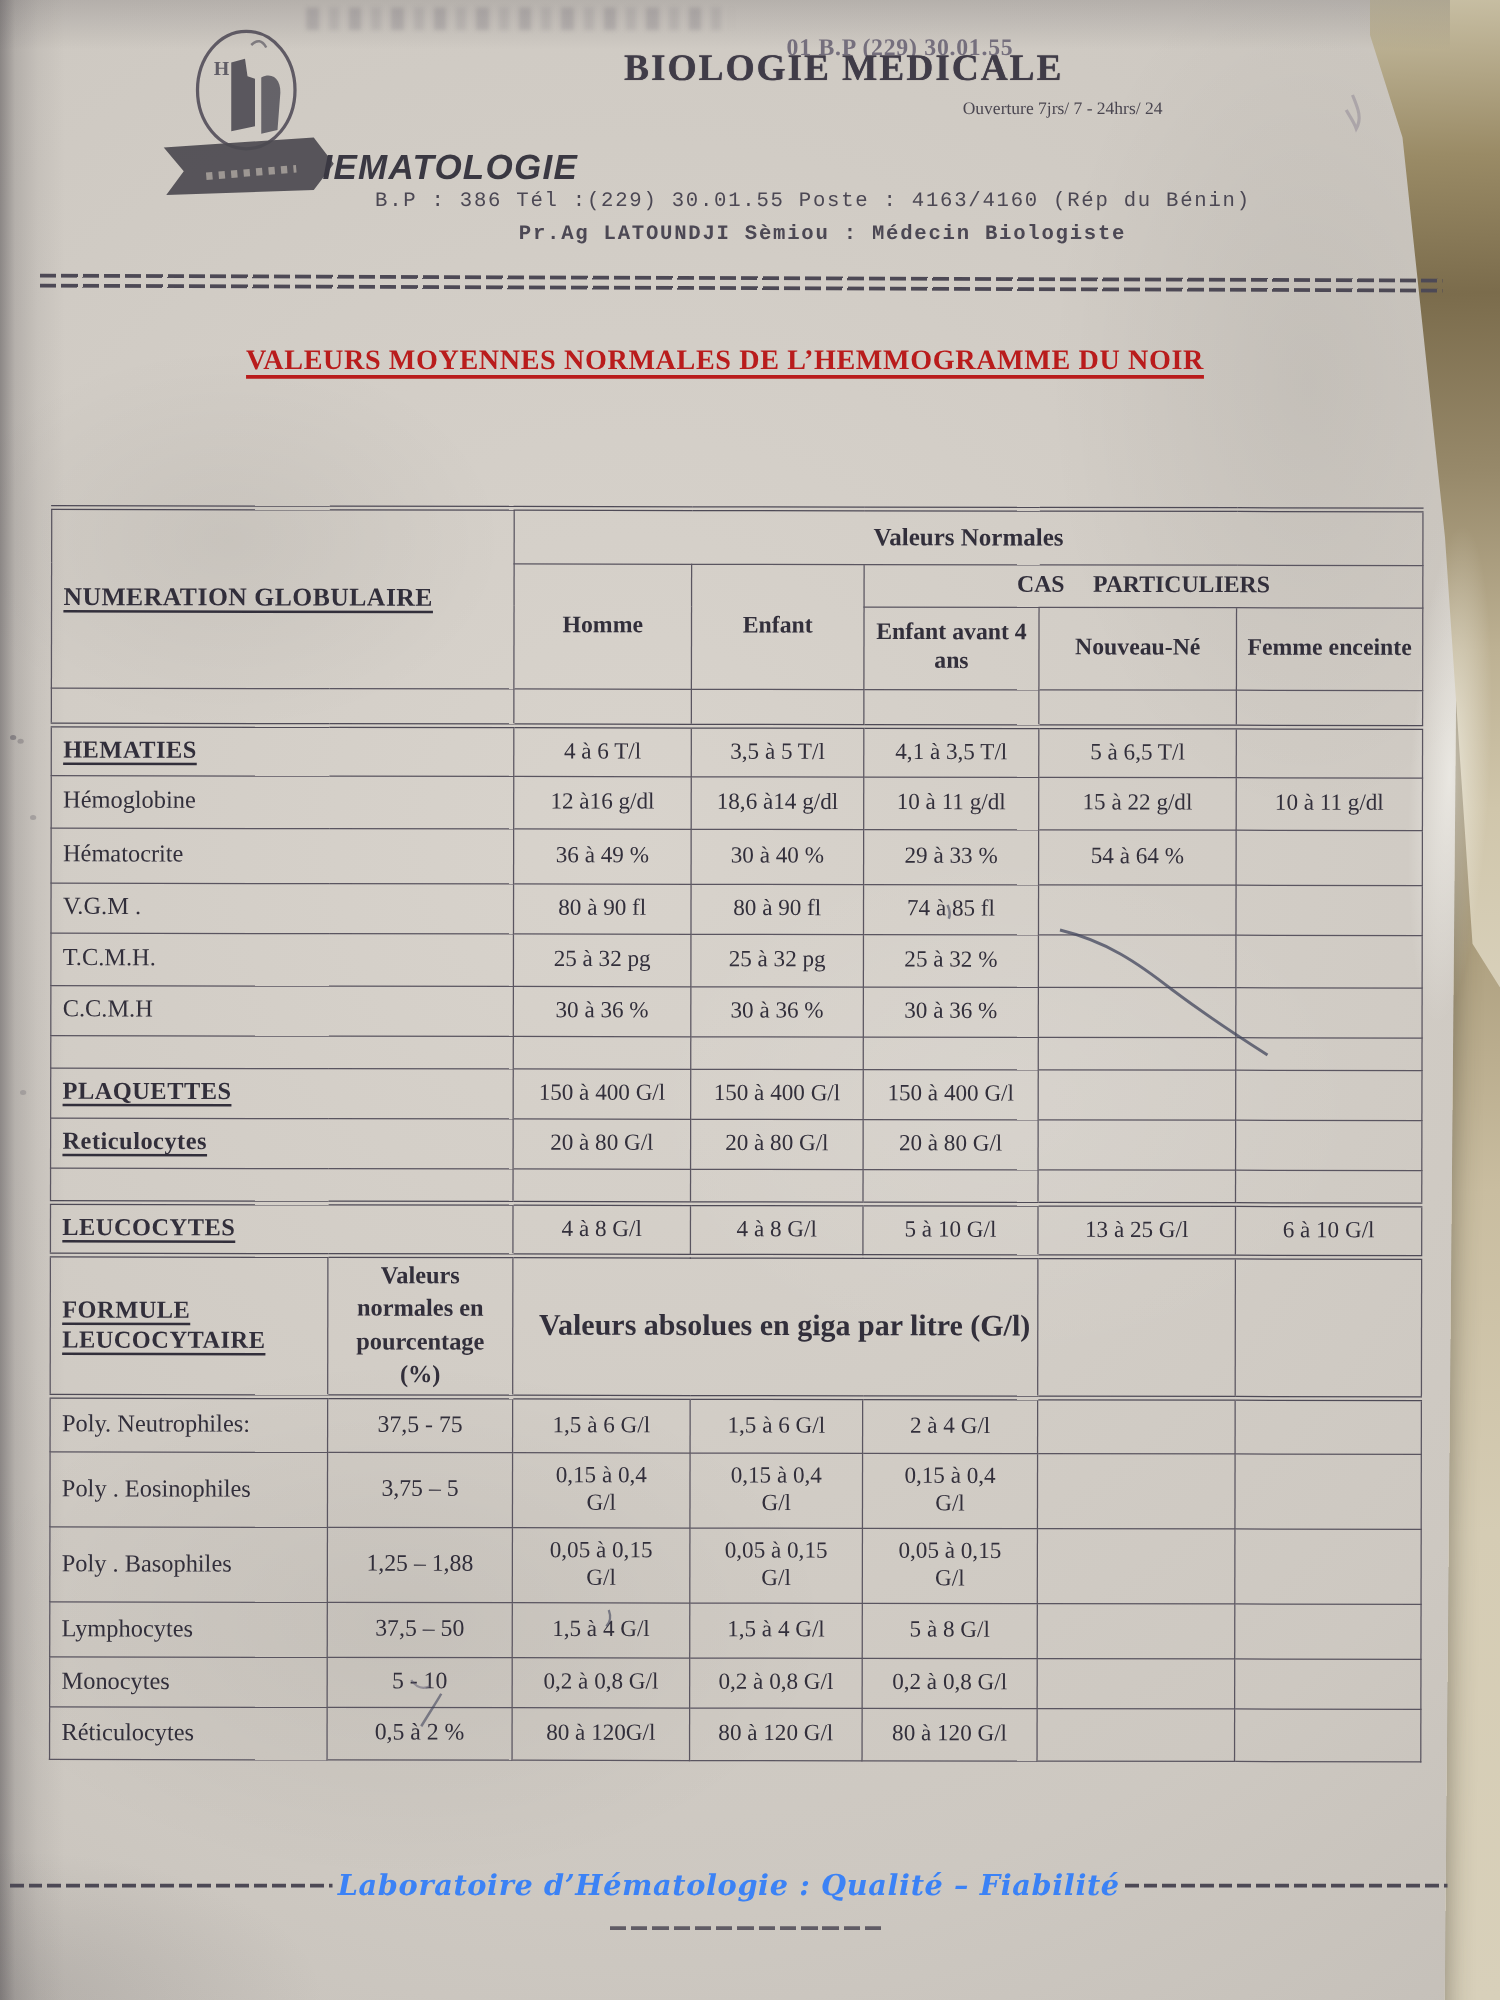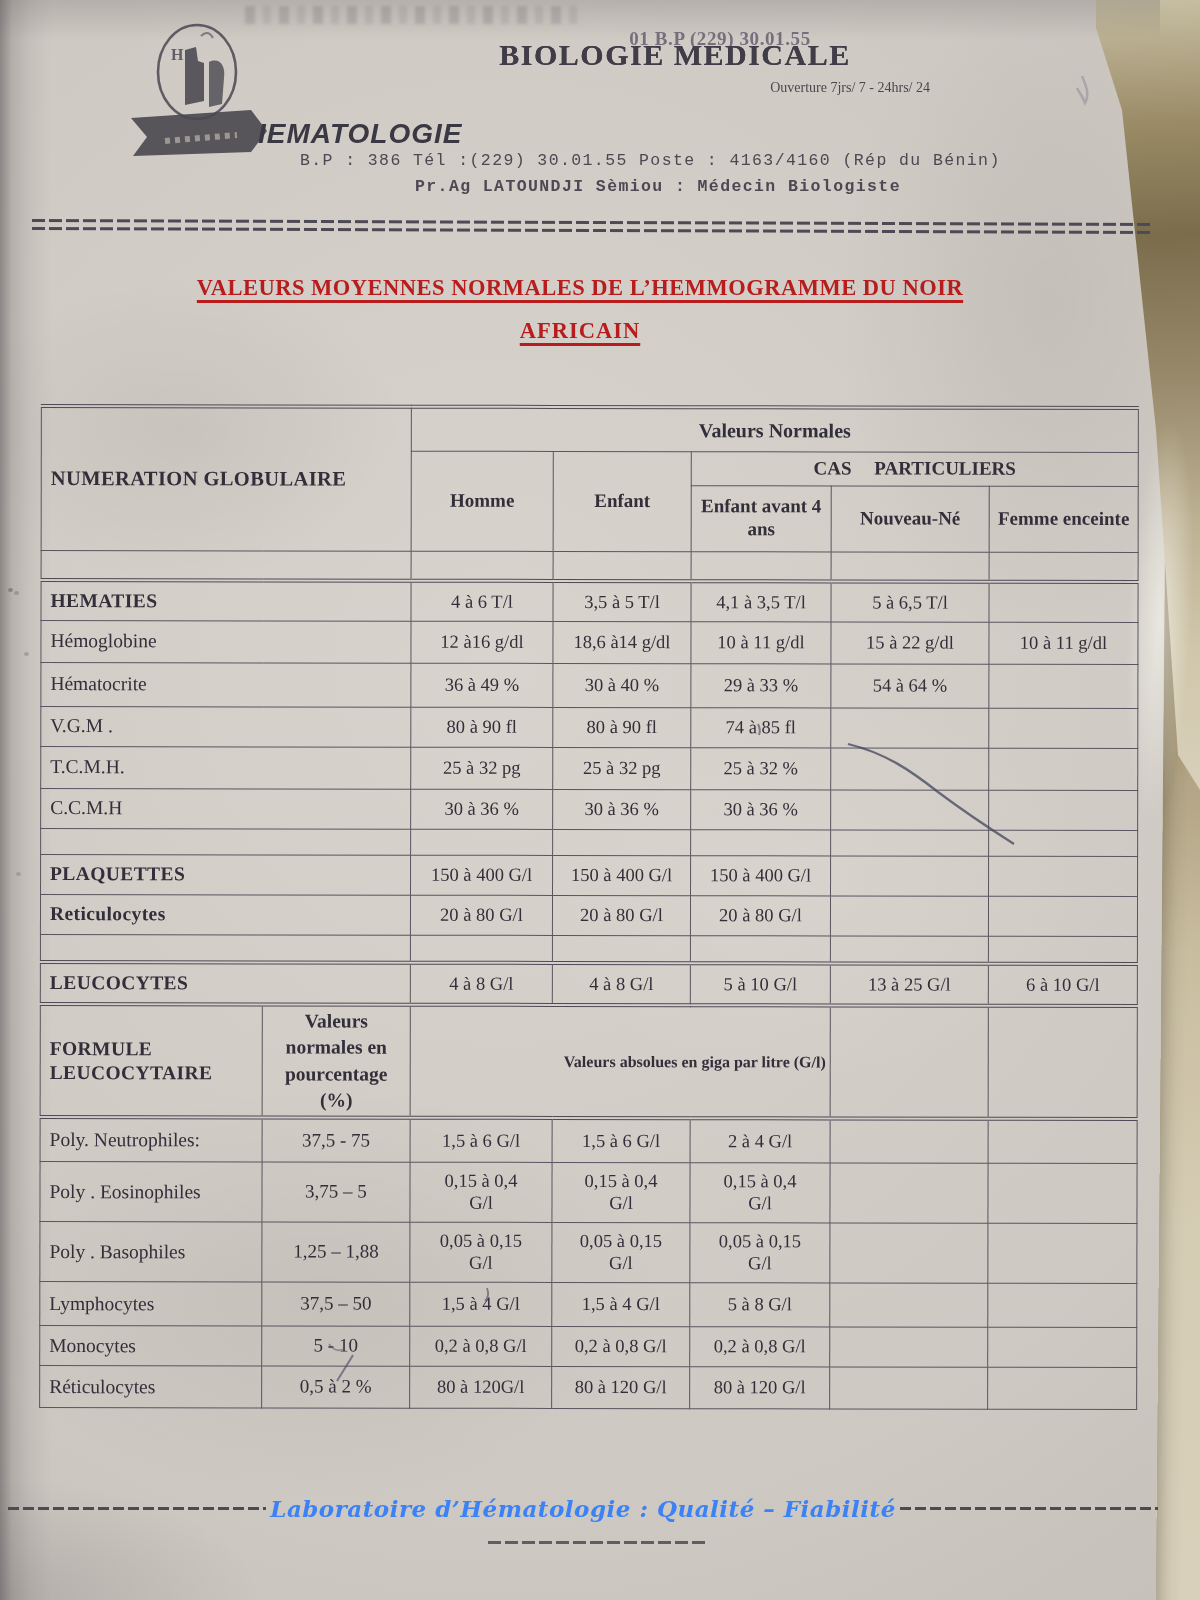--- a/index.html
+++ b/index.html
@@ -62,28 +62,28 @@
   .title-l2{margin-top:17px;font-size:22.5px;font-weight:bold;letter-spacing:1px;text-decoration:underline;
     text-underline-offset:5px;text-decoration-thickness:2.5px;}
   
   .table-wrap{position:absolute;left:40px;top:405px;transform:rotate(.1deg);}
   table{border-collapse:collapse;table-layout:fixed;width:1097px;color:#322f3b;}
   td,th{border:1.6px solid #5a5560;text-align:center;font-size:18.5px;font-weight:normal;
     padding:2px 4px;overflow:hidden;line-height:1.2;}
   tr.dbl>td,tr.dbl>th{border-top:4px double #4e4a56;}
   table{border-top:4px double #4e4a56;}
   .lbl{text-align:left;padding-left:9px;font-size:19.5px;}
-  .strong{font-weight:bold;text-underline-offset:4px;
+  .strong{font-weight:bold;text-decoration:underline;text-underline-offset:4px;
     text-decoration-thickness:2px;letter-spacing:.4px;border-radius:12px;}
   th.big{font-size:20px;font-weight:bold;}
   th.cas{font-size:19px;font-weight:bold;word-spacing:18px;}
   th.colhead{font-size:19px;font-weight:bold;}
   .corner{font-size:20.5px;}
   .pctcell{font-size:19px;}
-  .abs-head{text-align:right;padding-left:19px;font-size:16px;font-weight:bold;}
+  .abs-head{text-align:center;padding-left:19px;font-size:24px;font-weight:bold;}
   .pct-head{font-size:19.5px;font-weight:bold;line-height:1.35;}
   td.two{padding:0 20px;}
   
   .footer{position:absolute;left:8px;top:1495px;width:1150px;display:flex;align-items:center;color:#3b82f6;}
   .footer .dash{flex:1;height:2.5px;background:repeating-linear-gradient(90deg,#4d4955 0 11px,transparent 11px 15px);}
   .footer .txt{margin:0 4px;font-family:"DejaVu Serif",serif;font-style:italic;font-weight:bold;
     font-size:23px;letter-spacing:.5px;white-space:nowrap;}
   .short-dash{position:absolute;left:488px;top:1541px;width:220px;opacity:.85;}
   
   .marks{position:absolute;left:0;top:0;width:1200px;height:1600px;pointer-events:none;}
@@ -119,21 +119,20 @@
 <div class="hdr-dept">IEMATOLOGIE</div>
 
 <div class="tw hdr-contact">B.P : 386 Tél :(229) 30.01.55 Poste : 4163/4160 (Rép du Bénin)</div>
 <div class="tw hdr-doctor">Pr.Ag LATOUNDJI Sèmiou : Médecin Biologiste</div>
 
 <div class="dashline sep1"></div>
 <div class="dashline sep2"></div>
 
 <div class="title-wrap">
   <div class="title-l1">VALEURS MOYENNES NORMALES DE L’HEMMOGRAMME DU NOIR</div>
-  <div class="title-l2">AFRICAIN</div>
 </div>
 
 <div class="table-wrap">
 <table>
   <colgroup>
     <col style="width:222px">
         <col style="width:148px">
         <col style="width:142px">
         <col style="width:138px">
     <col style="width:140px">

